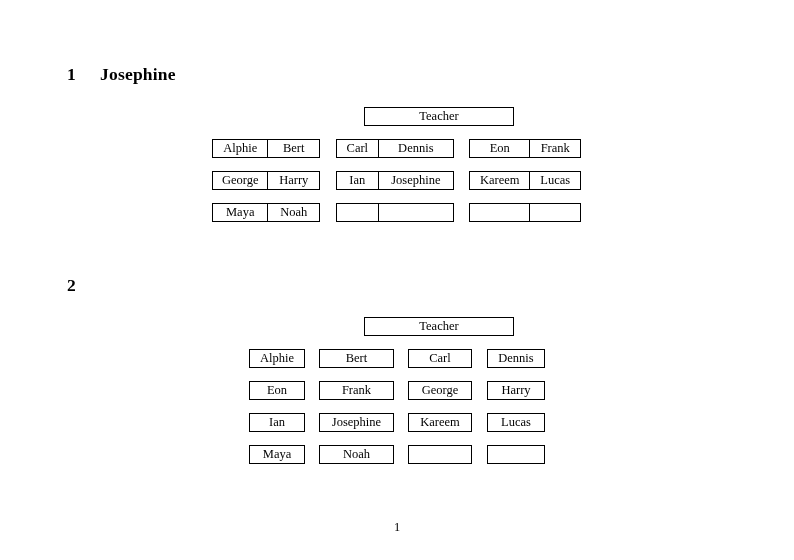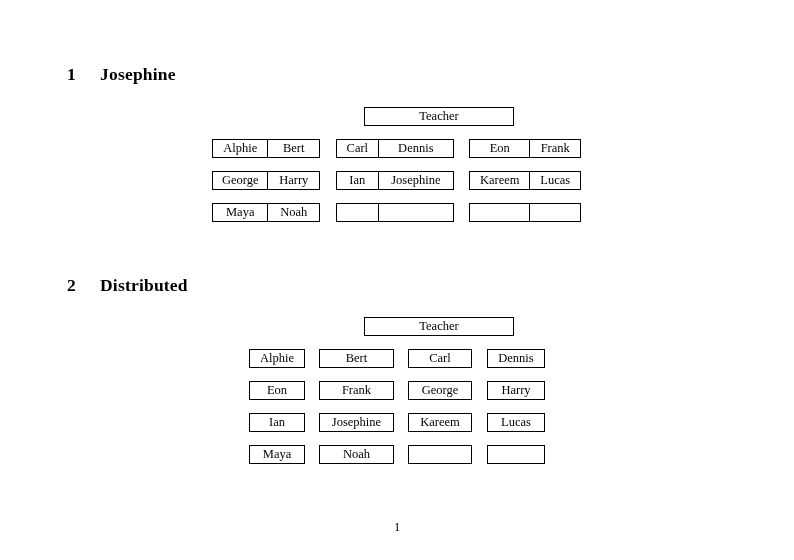--- a/index.html
+++ b/index.html
@@ -160,21 +160,20 @@
       <div class="grp-cell" style="width:51px;">Lucas</div>
     </div>
     <div class="grp-row" style="left:469px; top:203px; width:112px;">
       <div class="grp-cell" style="width:60px;"></div>
       <div class="grp-cell" style="width:51px;"></div>
     </div>
   </div>
 
   <div class="section-heading" id="heading-distributed">
     <span class="sec-num">2</span>
-    <span class="sec-title">Distributed</span>
   </div>
 
   <div class="diagram" id="diagram-distributed">
 
     <div class="teacher-row" style="left:320px; top:317px;">
       <div class="teacher-box" style="width:150px;">Teacher</div>
     </div>
 
     <div class="cell-box" style="left:249px; top:349px; width:56px;">Alphie</div>
     <div class="cell-box" style="left:249px; top:381px; width:56px;">Eon</div>

